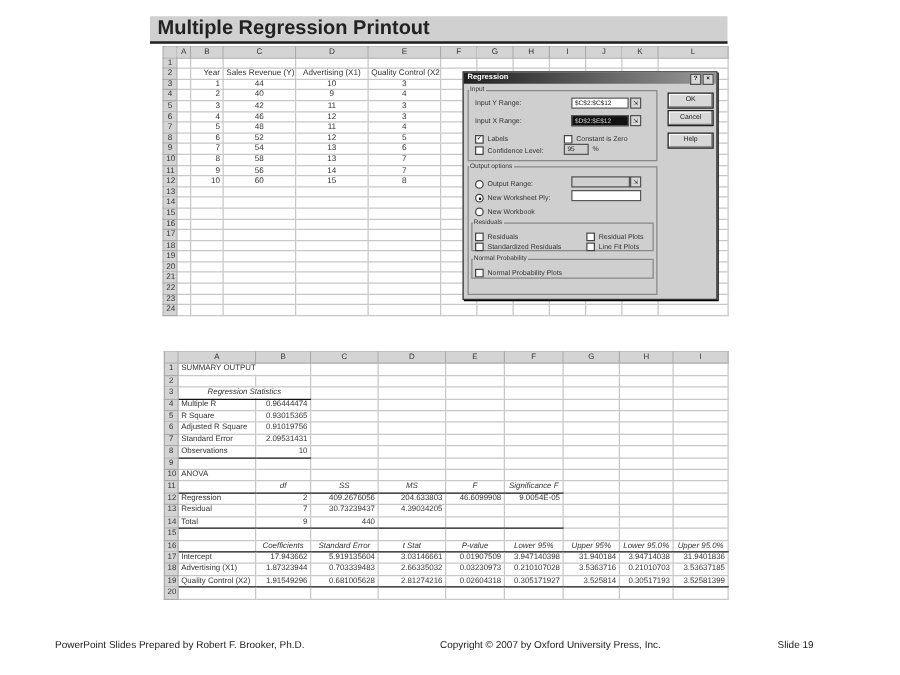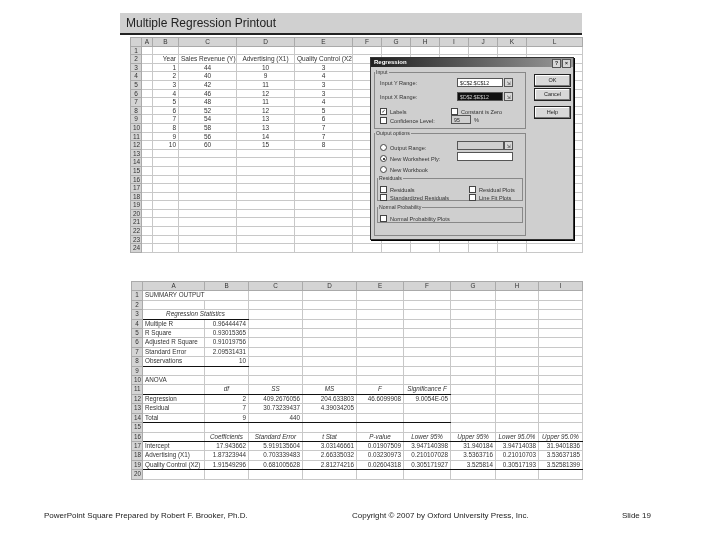--- a/index.html
+++ b/index.html
@@ -2,21 +2,21 @@
 <html><head>
 <meta charset="utf-8">
 <style>
   html, body { margin:0; padding:0; }
   body { width:720px; height:540px; background:#ffffff; position:relative; overflow:hidden;
          font-family:"Liberation Sans", sans-serif; color:#222; }
   .titlebar { position:absolute; left:120px; top:13px; width:462px; height:20px; background:#d0d0d0;
               border-bottom:2px solid #222; display:flex; align-items:stretch; }
   .titlebar .tag { background:#111; color:#fff; font-weight:bold; font-size:12px; padding:0 6px;
                    display:flex; align-items:center; letter-spacing:0.3px; }
-  .titlebar .ttl { font-weight:normal; font-size:12px; color:#222; padding-left:6px; display:flex; align-items:center; }
+  .titlebar .ttl { font-weight:bold; font-size:16px; color:#222; padding-left:6px; display:flex; align-items:center; }
 
   table.sheet { position:absolute; border-collapse:collapse; table-layout:fixed; font-size:6.5px; }
   table.sheet td { border:1px solid #c8c8c8; padding:0 2px; height:7.5px; line-height:7.5px;
                    white-space:nowrap; overflow:hidden; color:#333; }
   table.sheet td.rh { background:#d4d4d4; text-align:center; color:#333; border-color:#aaa; }
   table.sheet tr.colhdr td { background:#d4d4d4; text-align:center; border-color:#aaa; }
   .r { text-align:right; }
   .c { text-align:center; }
   .it { font-style:italic; }
   .dash-l { border-left:1px dashed #111 !important; }
@@ -810,15 +810,15 @@
         <td></td>
         <td></td>
         <td></td>
         <td></td>
         <td></td>
         <td></td>
       </tr>
 </tbody>
   </table>
 
-<div class="footer" style="left:44px;">PowerPoint Square Prepared by Robert F. Brooker, Ph.D.</div>
+<div class="footer" style="left:44px;">PowerPoint Slides Prepared by Robert F. Brooker, Ph.D.</div>
 <div class="footer" style="left:352px;">Copyright © 2007 by Oxford University Press, Inc.</div>
 <div class="footer" style="left:622px;">Slide 19</div>
 
 </body></html>

